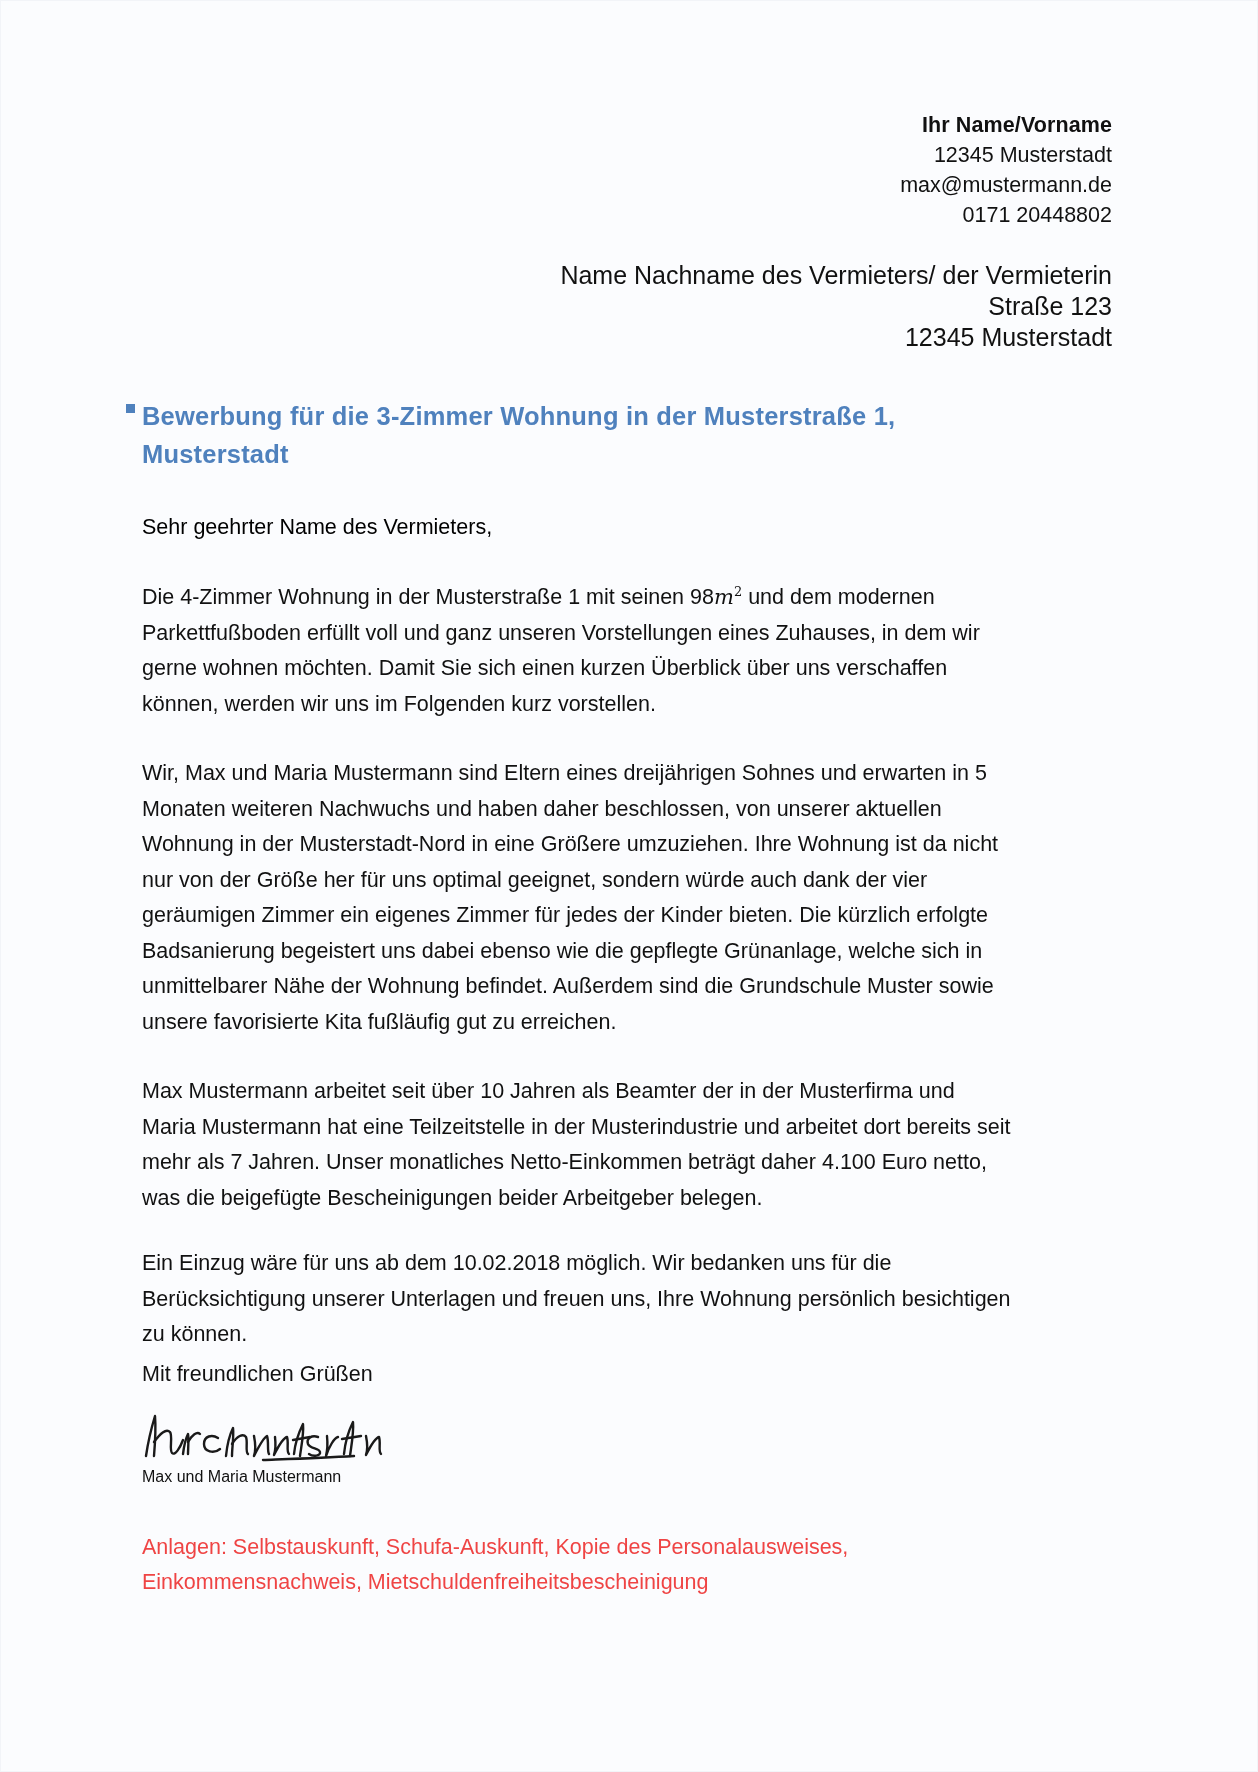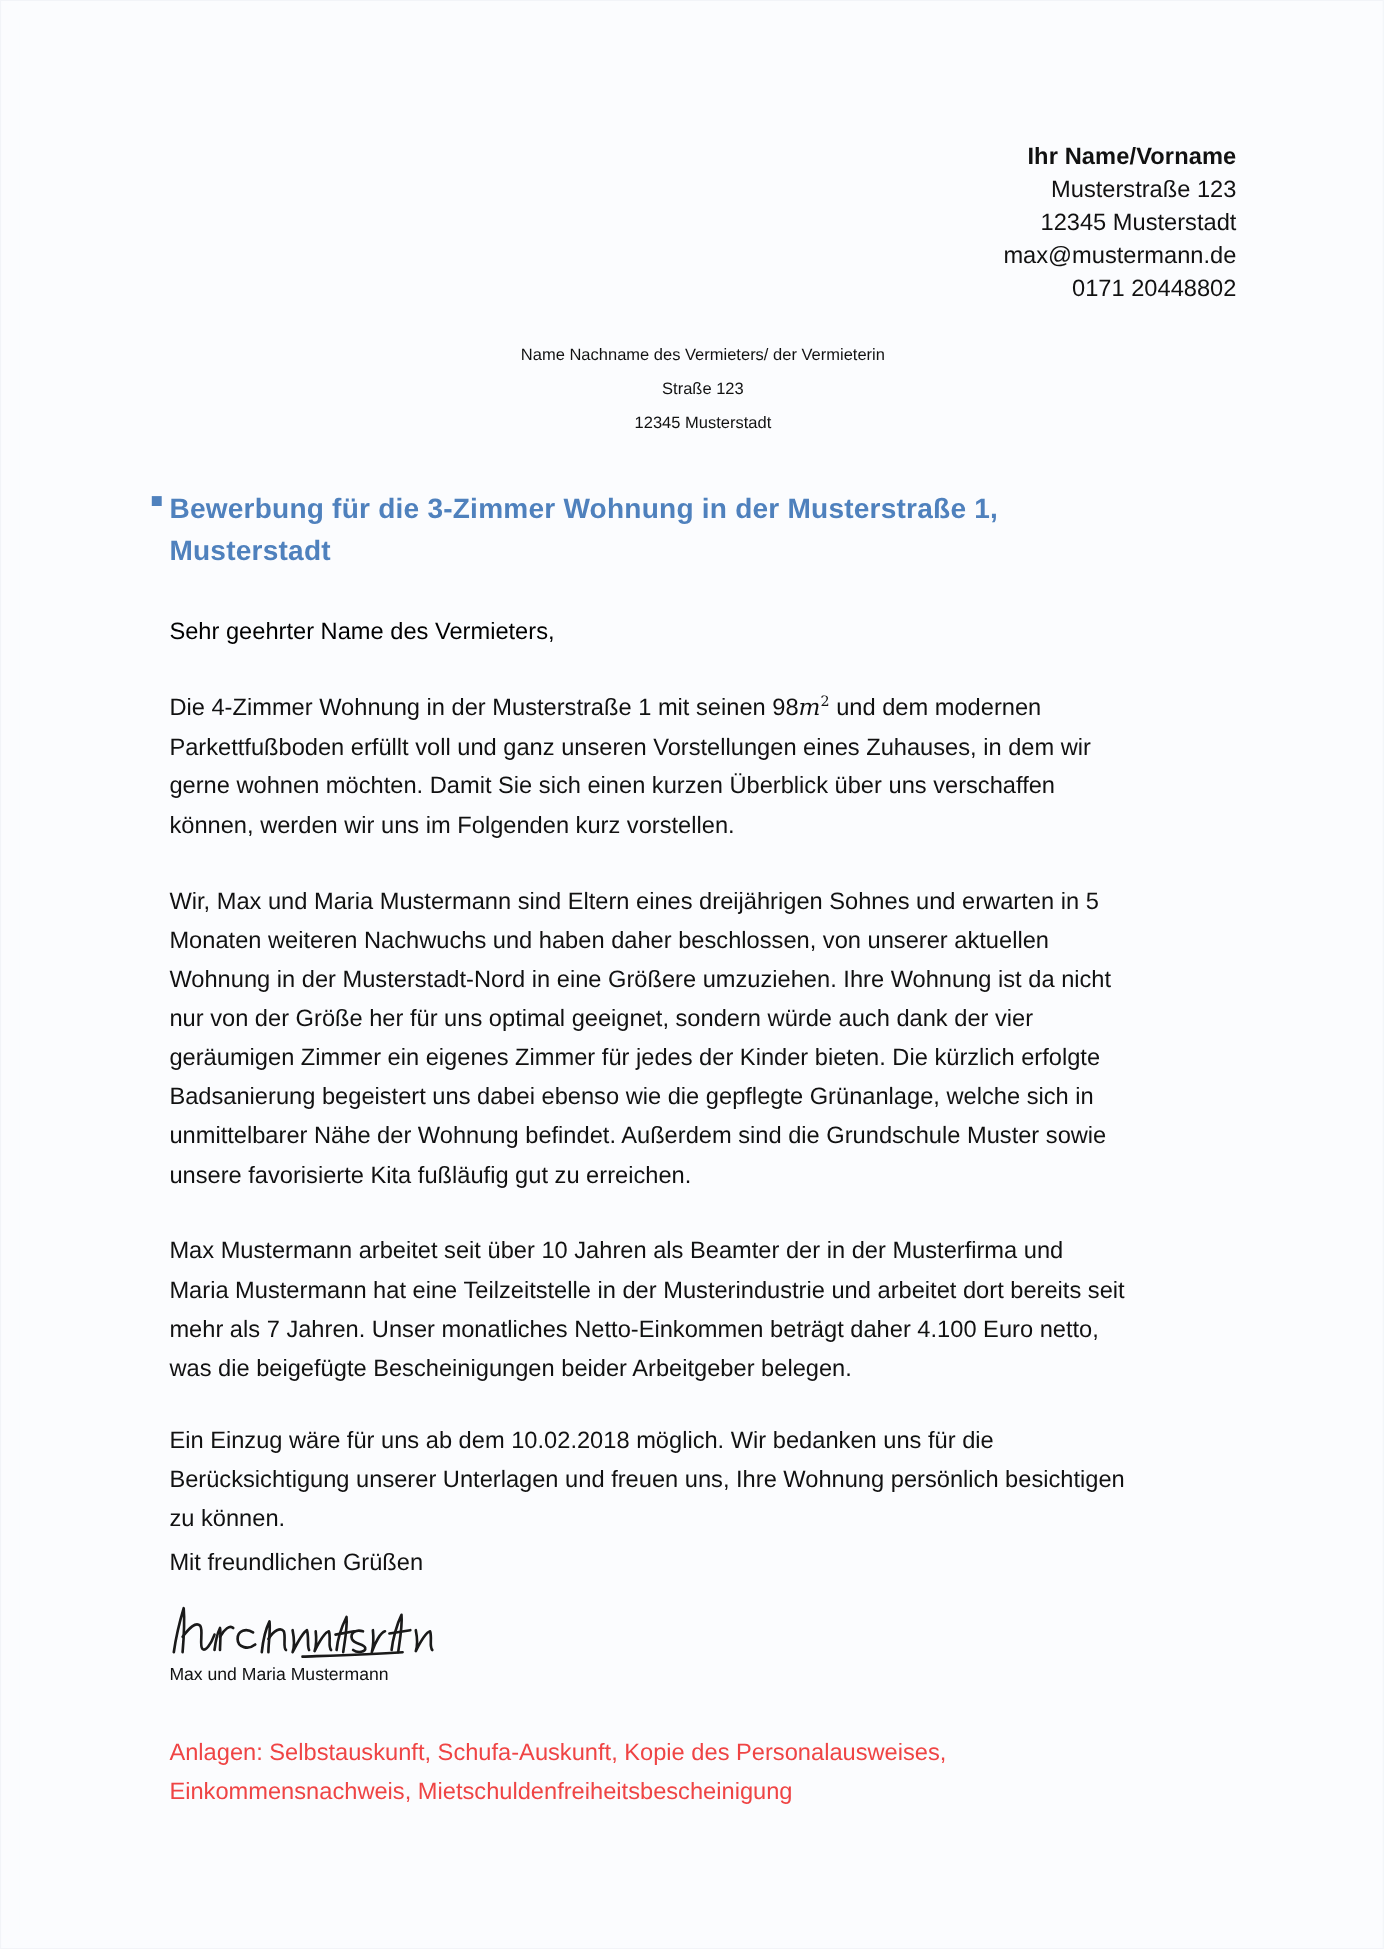--- a/index.html
+++ b/index.html
@@ -32,24 +32,23 @@
   .sheet {
     position: absolute;
     left: 18px;
     top: 14px;
     width: 1222px;
     height: 1744px;
     background: #fbfcfe;
   }
   .content {
     position: absolute;
-    left: 136px;
+    left: 124px;
     top: 96px;
     width: 970px;
-    margin-top: 17px;
   }
 
   
   .sender {
     text-align: right;
     font-size: 21.5px;
     line-height: 30px;
     color: #111111;
   }
   .sender .name {
@@ -57,24 +56,24 @@
     font-size: 21.5px;
     letter-spacing: .1px;
   }
   .sender div {
     white-space: nowrap;
   }
 
   
   .recipient {
     margin-top: 30px;
-    font-size: 15px;
+    font-size: 25px;
     line-height: 31px;
     color: #111111;
-    text-align: center;
+    text-align: right;
   }
 
   
   .placedate {
     margin-top: 26px;
     text-align: right;
     font-size: 21.5px;
     color: #111111;
     padding-right: 2px;
   }
@@ -165,21 +164,20 @@
 </style>
 </head>
 <body>
 
 <div class="page">
   <div class="sheet">
     <div class="content">
 
       <div class="sender">
         <div class="name">Ihr Name/Vorname</div>
-        <div>Musterstraße 123</div>
         <div>12345 Musterstadt</div>
         <div>max@mustermann.de</div>
         <div>0171 20448802</div>
       </div>
 
       <div class="recipient">
         <div>Name Nachname des Vermieters/ der Vermieterin</div>
         <div>Straße 123</div>
         <div>12345 Musterstadt</div>
       </div>

